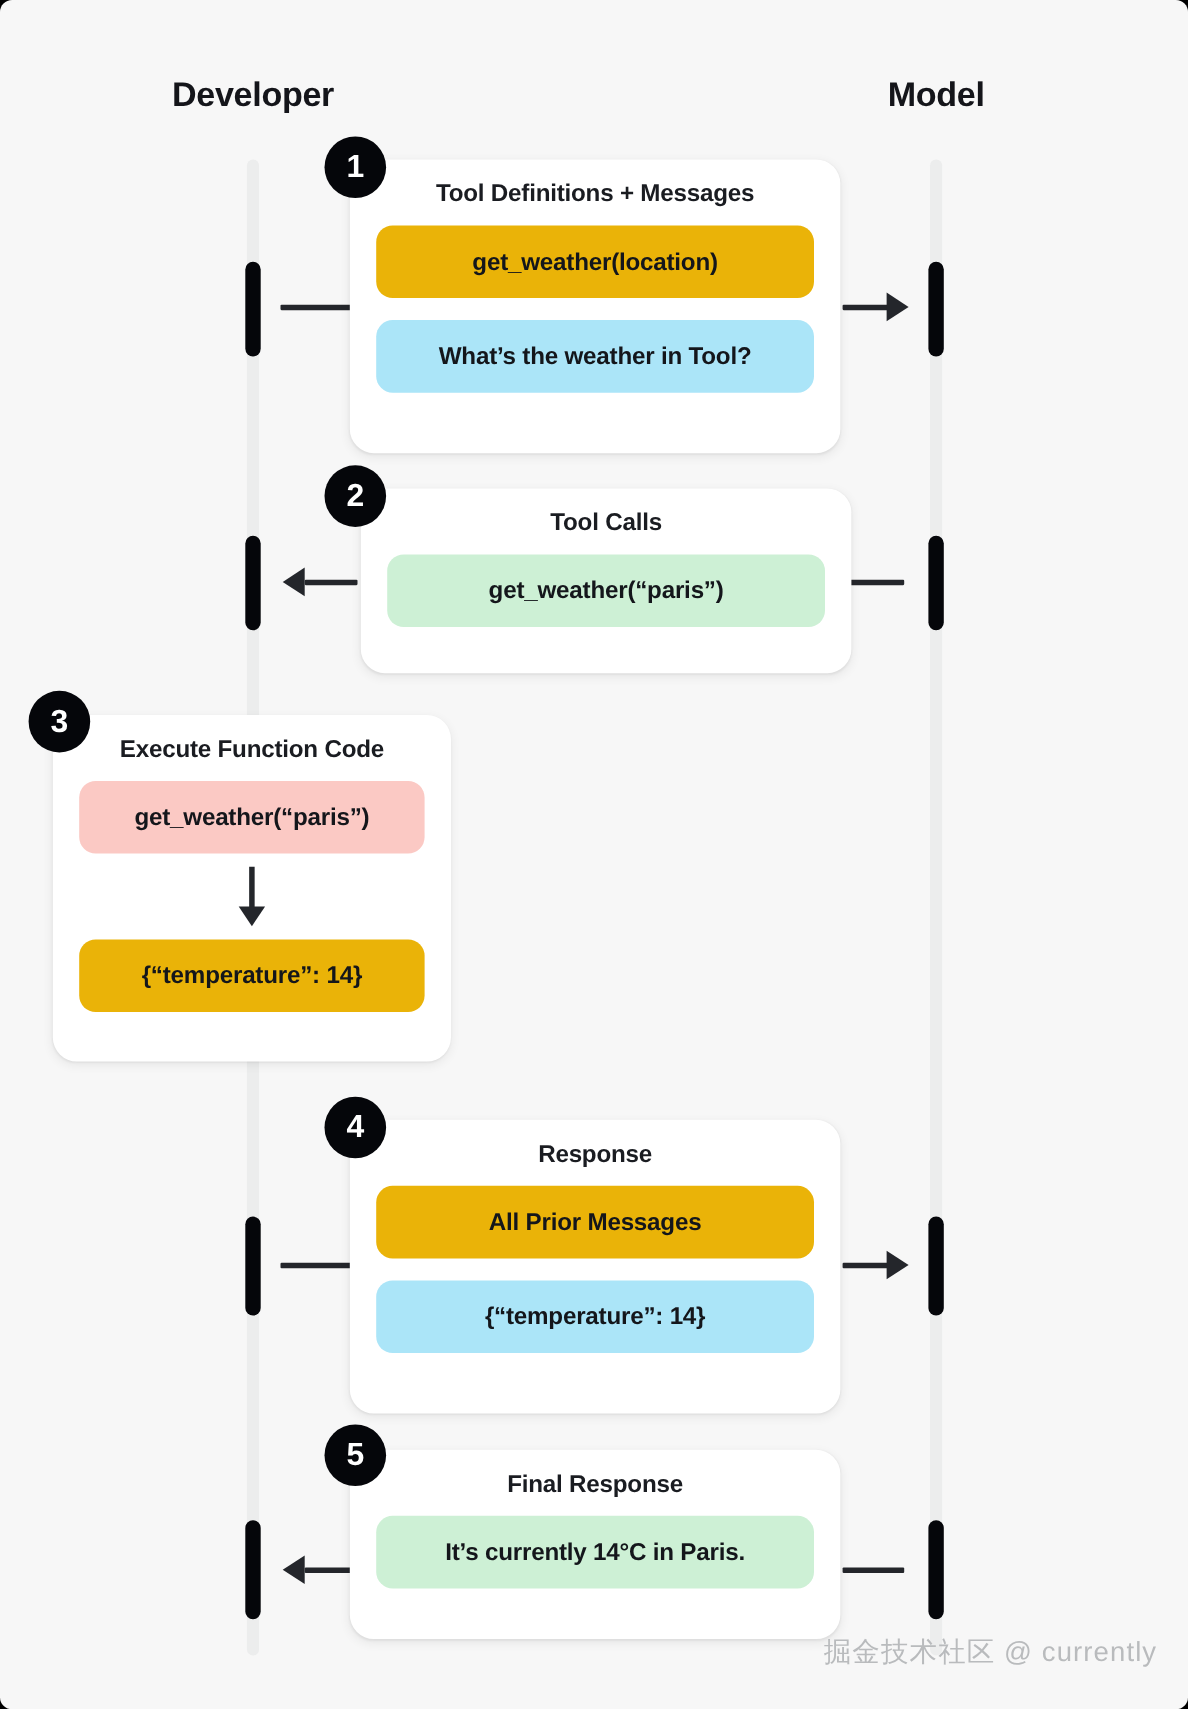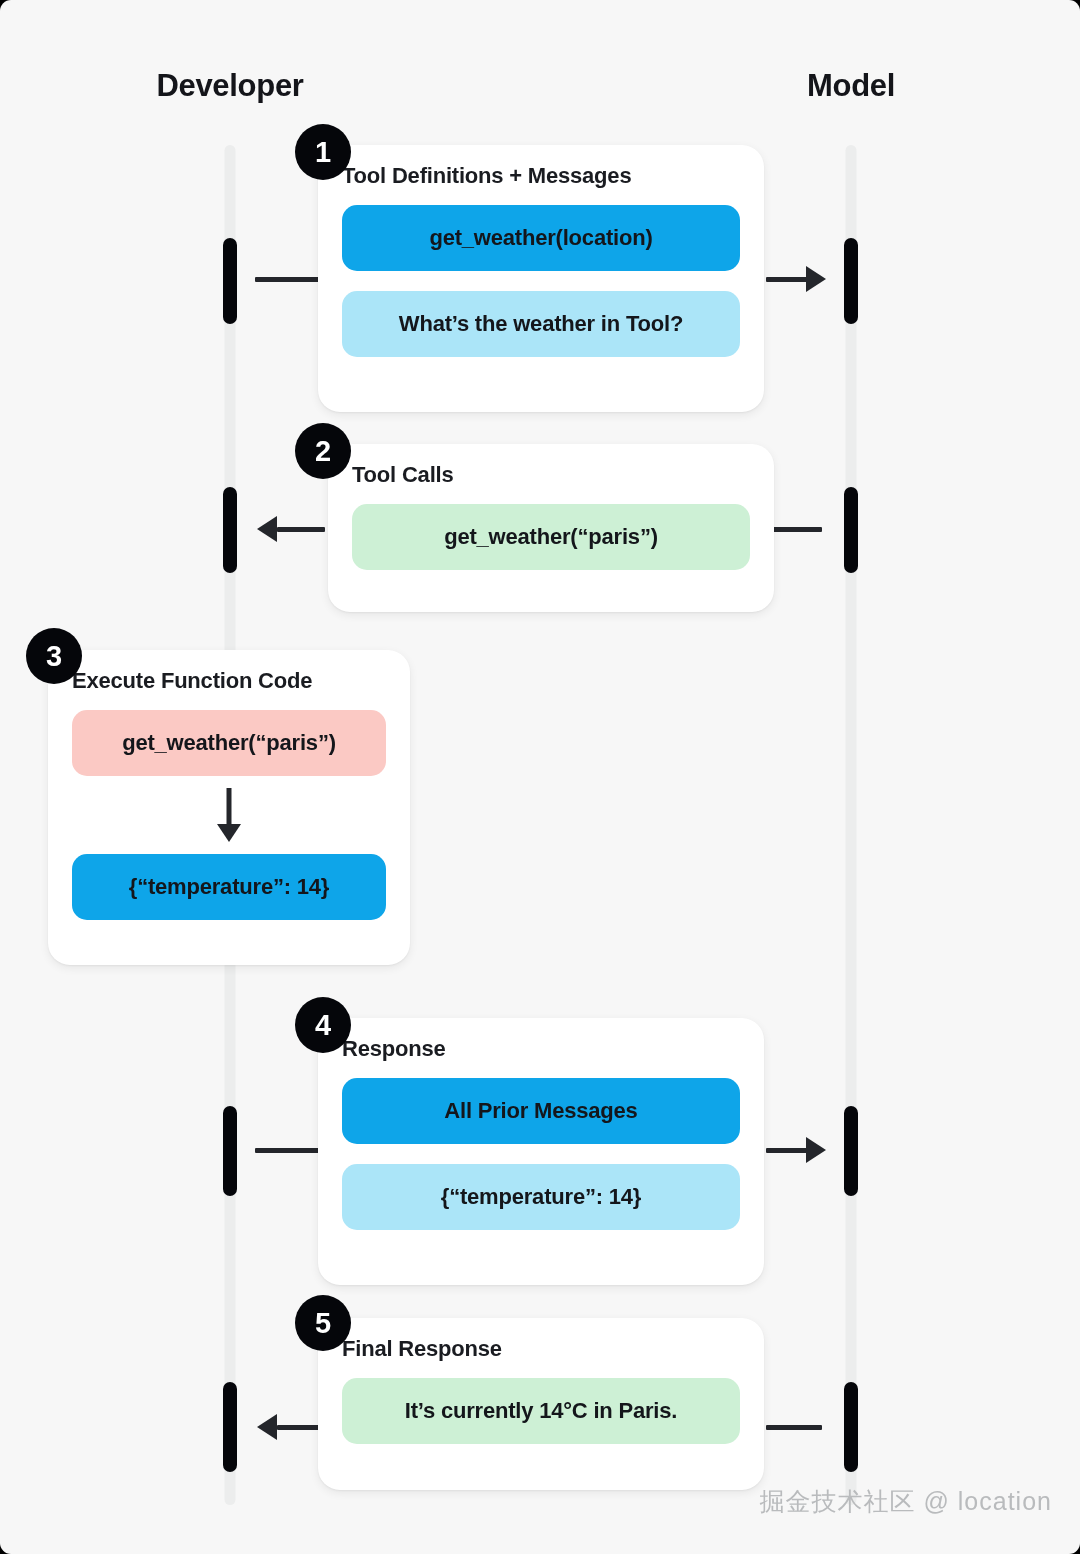--- a/index.html
+++ b/index.html
@@ -78,39 +78,39 @@
   
   .card {
     position: absolute;
     background: #ffffff;
     border-radius: 22px;
     box-shadow: 0 3px 10px rgba(0,0,0,0.07), 0 1px 2px rgba(0,0,0,0.05);
     box-sizing: border-box;
     padding: 18px 24px 24px 24px;
   }
   .card-title {
-    text-align: left;
+    text-align: center;
     font-size: 22px;
     font-weight: 700;
     letter-spacing: -0.2px;
     color: #1a1c21;
     margin-bottom: 16px;
   }
   .pill {
     border-radius: 15px;
     text-align: center;
     font-size: 22px;
     font-weight: 700;
     letter-spacing: -0.2px;
     color: #14161b;
     padding: 22px 10px;
     line-height: 1;
   }
   .pill + .pill { margin-top: 20px; }
-  .pill.gray  { background: #0ea5e9; }
+  .pill.gray  { background: #eab308; }
   .pill.blue  { background: #abe5f8; }
   .pill.green { background: #cdf0d5; }
   .pill.pink  { background: #fbc9c4; }
 
   
   .badge {
     position: absolute;
     width: 56px;
     height: 56px;
     border-radius: 50%;
@@ -209,15 +209,15 @@
     <div class="pill gray">All Prior Messages</div>
     <div class="pill blue">{“temperature”: 14}</div>
   </div>
 
   <div class="badge" style="left:295px; top:1295px;">5</div>
   <div class="card" style="left:318px; top:1318px; width:446px; height:172px;">
     <div class="card-title">Final Response</div>
     <div class="pill green">It’s currently 14°C in Paris.</div>
   </div>
 
-  <div id="watermark">掘金技术社区 @ location</div>
+  <div id="watermark">掘金技术社区 @ currently</div>
 
 </div>
 
 </body></html>

